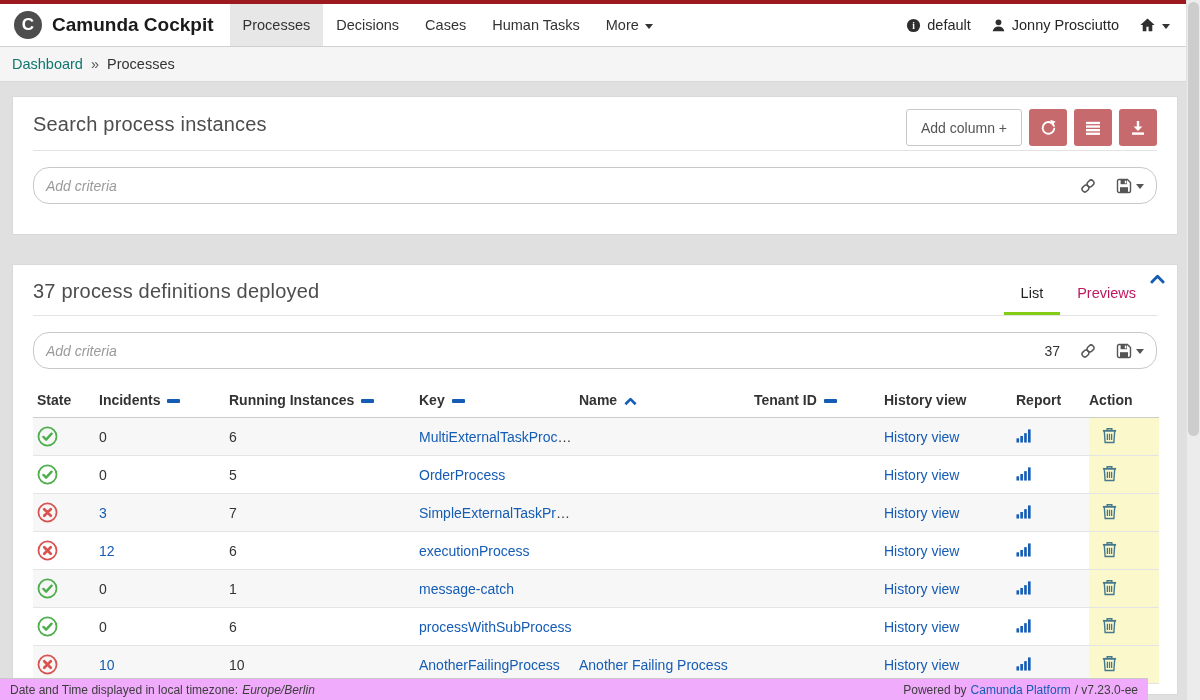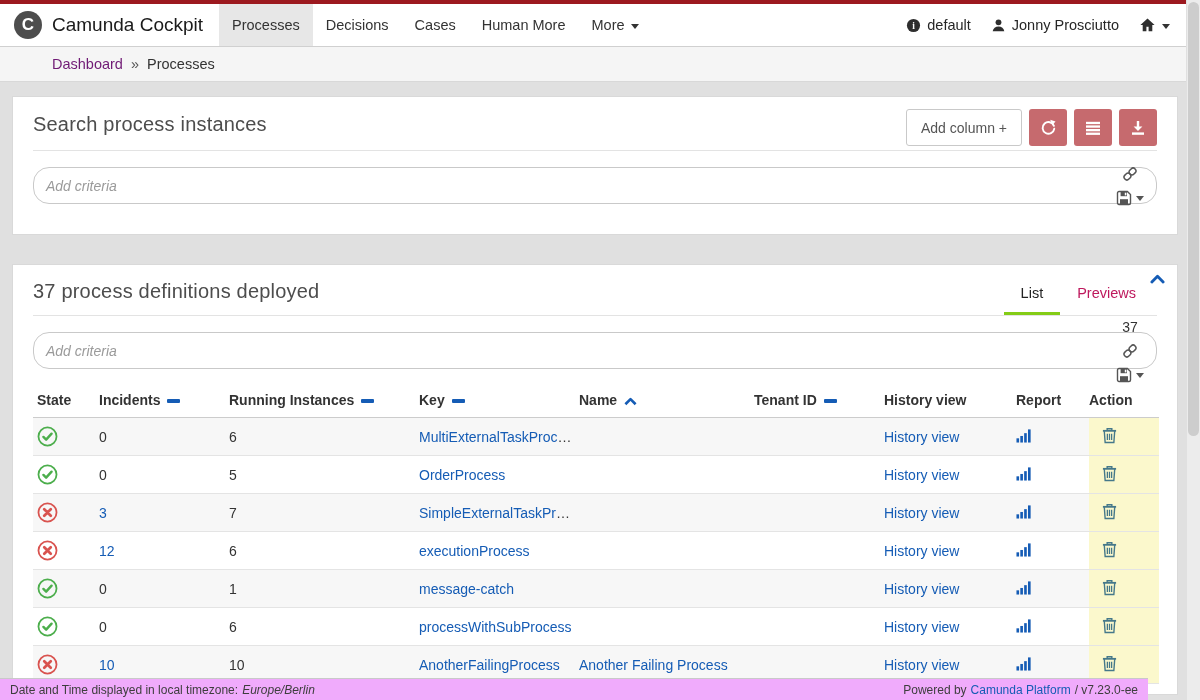--- a/index.html
+++ b/index.html
@@ -12,51 +12,51 @@
   }
   .page { width:1186px; height:700px; position:relative; }
 
   
   .navbar { background:#fff; border-bottom:1px solid #d0d0d0; }
   .redbar { height:4px; background:#9c191f; }
   .navrow { height:42px; display:flex; align-items:stretch; padding-left:14px; }
   .brand { display:flex; align-items:center; gap:10px; margin-right:16px; }
   .logo { width:28px; height:28px; border-radius:50%; background:#4d4d4d; color:#fff;
           font-weight:bold; font-size:17px; display:flex; align-items:center; justify-content:center; }
-  .brand-text { font-size:19px; font-weight:400; color:#1a1a1a; white-space:nowrap; }
+  .brand-text { font-size:19px; font-weight:700; color:#1a1a1a; white-space:nowrap; }
   .nav-items { display:flex; align-items:stretch; }
   .nav-item { padding:0 13px; display:flex; align-items:center; font-size:14.5px; color:#333; cursor:pointer; gap:6px; }
   .nav-item.active { background:#e7e7e7; }
   .nav-right { margin-left:auto; display:flex; align-items:center; gap:20px; font-size:14.5px; color:#262626; padding-right:16px; }
   .nav-chip { display:flex; align-items:center; gap:6px; cursor:pointer; }
   .caret { display:inline-block; width:0; height:0; border-left:4px solid transparent;
            border-right:4px solid transparent; border-top:5px solid #333; margin-top:2px; }
 
   
   .breadcrumb { background:#f5f5f5; border-bottom:1px solid #d8d8d8; padding:9px 12px;
                 font-size:14.5px; display:flex; gap:8px; align-items:center; }
-  .breadcrumb a { color:#701a75; text-decoration:none; cursor:pointer;margin-left:40px; }
+  .breadcrumb a { color:#0f766e; text-decoration:none; cursor:pointer; }
   .breadcrumb .sep { color:#555; }
 
   
   main { padding:14px 8px 0 12px; }
   .panel { background:#fff; border:1px solid #d9d9d9; position:relative; }
   .panel-search { padding:16px 20px 30px; margin-bottom:29px; }
   .panel h1 { font-size:20px; font-weight:400; color:#4d4d4d; letter-spacing:.2px; }
   .head-actions { position:absolute; top:12px; right:20px; display:flex; gap:7px; }
   .btn-addcol { background:#fff; border:1px solid #c9c9c9; border-radius:3px; color:#555;
                 font-size:14px; padding:0 14px; height:37px; cursor:pointer; font-family:inherit; }
   .btn-rose { width:38px; height:37px; background:#c66a6e; border:none; border-radius:3px;
               display:flex; align-items:center; justify-content:center; cursor:pointer; }
   .divider { border-top:1px solid #e3e3e3; }
   .panel-search .divider { margin-top:14px; }
   .criteria { height:37px; border:1px solid #c9c9c9; border-radius:16px; display:flex;
               align-items:center; padding:0 12px; margin-top:16px; background:#fff; cursor:text; }
   .placeholder { font-style:italic; color:#9a9a9a; font-size:14px; }
-  .crit-right { margin-left:auto; display:flex; align-items:center; gap:8px;flex-direction:column; }
+  .crit-right { margin-left:auto; display:flex; align-items:center; gap:20px; }
   .crit-count { font-size:14px; color:#333; }
   .icon-btn { display:inline-flex; align-items:center; cursor:pointer; }
   .save-group { display:inline-flex; align-items:center; gap:4px; cursor:pointer; }
   .save-group .caret { border-top-color:#555; }
 
   
   .panel-defs { padding:14px 20px 0; height:431px; overflow:hidden; }
   .collapse-btn { position:absolute; top:9px; right:12px; cursor:pointer; line-height:0; }
   .panel-head2 { display:flex; justify-content:space-between; align-items:flex-end;
                  border-bottom:1px solid #e3e3e3; }
@@ -110,21 +110,21 @@
           <div class="nav-item active">
             <span>Processes</span>
           </div>
           <div class="nav-item">
             <span>Decisions</span>
           </div>
           <div class="nav-item">
             <span>Cases</span>
           </div>
           <div class="nav-item">
-            <span>Human More</span>
+            <span>Human Tasks</span>
           </div>
           <div class="nav-item">
             <span>More</span>
             <span class="caret"></span>
           </div>
         </nav>
       <div class="nav-right">
         <span class="nav-chip">
           <svg width="15" height="15" viewBox="0 0 16 16">
               <circle cx="8" cy="8" r="7" fill="#2e2e2e"></circle>

